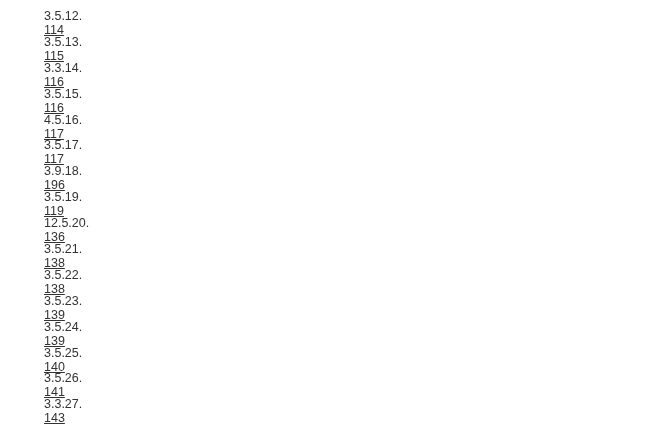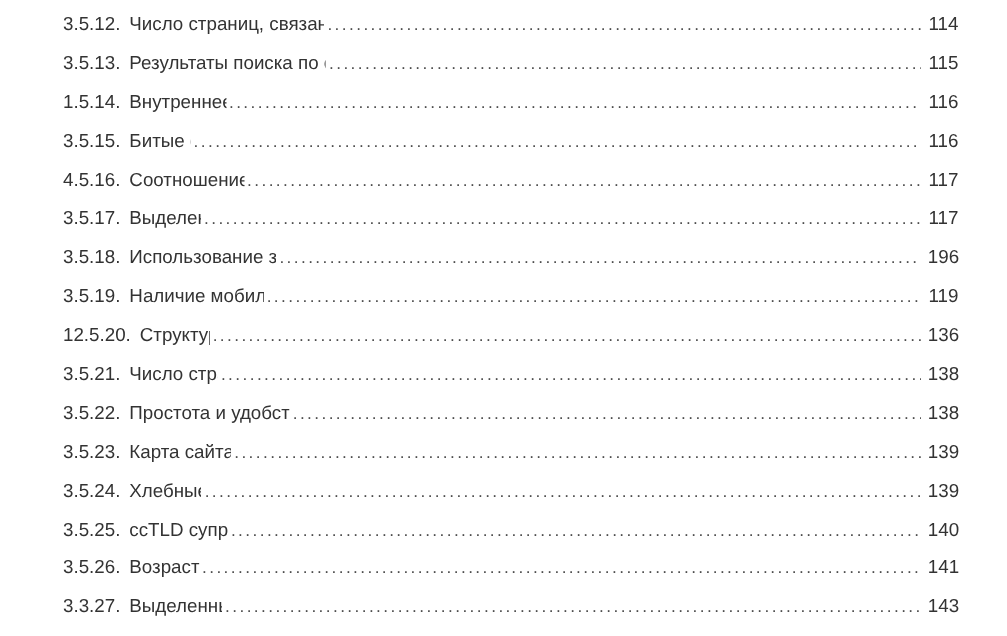--- a/index.html
+++ b/index.html
@@ -22,20 +22,21 @@
     top: 9px;
   }
   .toc-row {
     display: flex;
     align-items: baseline;
     height: 25.9px;
     font-size: 12.5px;
     color: #333333;
     white-space: nowrap;
     cursor: pointer;
+    flex-direction: column;
   }
   .toc-num {
     flex: 0 0 auto;
     margin-right: 6px;
   }
   .toc-title {
     flex: 0 1 auto;
     overflow: hidden;
   }
   .toc-leader {
@@ -45,21 +46,22 @@
     color: #4d4d4d;
     font-size: 11.5px;
   }
   .toc-leader::after {
     content: "..........................................................................................................................................................................................................";
     letter-spacing: 1.6px;
   }
   .toc-page {
     flex: 0 0 auto;
     min-width: 24px;
-    text-align: center;
+    text-align: left;
+    text-decoration: underline;
   }
 </style>
 </head>
 <body>
 
 <div class="page-canvas">
   <div class="toc-list">
   <div class="toc-row">
     <span class="toc-num">3.5.12.</span>
     <span class="toc-title">Число страниц, связанных с одной и той же тематикой</span>
@@ -68,21 +70,21 @@
   </div>
 
   <div class="toc-row">
     <span class="toc-num">3.5.13.</span>
     <span class="toc-title">Результаты поиска по сайту в органической выдаче ПС</span>
     <span class="toc-leader"></span>
     <span class="toc-page">115</span>
   </div>
 
   <div class="toc-row">
-    <span class="toc-num">1.5.14.</span>
+    <span class="toc-num">3.3.14.</span>
     <span class="toc-title">Внутреннее ссылочное</span>
     <span class="toc-leader"></span>
     <span class="toc-page">116</span>
   </div>
 
   <div class="toc-row">
     <span class="toc-num">3.5.15.</span>
     <span class="toc-title">Битые ссылки</span>
     <span class="toc-leader"></span>
     <span class="toc-page">116</span>
@@ -96,21 +98,21 @@
   </div>
 
   <div class="toc-row">
     <span class="toc-num">3.5.17.</span>
     <span class="toc-title">Выделения слов</span>
     <span class="toc-leader"></span>
     <span class="toc-page">117</span>
   </div>
 
   <div class="toc-row">
-    <span class="toc-num">3.5.18.</span>
+    <span class="toc-num">3.9.18.</span>
     <span class="toc-title">Использование заголовков H1, H2, H3</span>
     <span class="toc-leader"></span>
     <span class="toc-page">196</span>
   </div>
 
   <div class="toc-row">
     <span class="toc-num">3.5.19.</span>
     <span class="toc-title">Наличие мобильной версии сайта</span>
     <span class="toc-leader"></span>
     <span class="toc-page">119</span>

